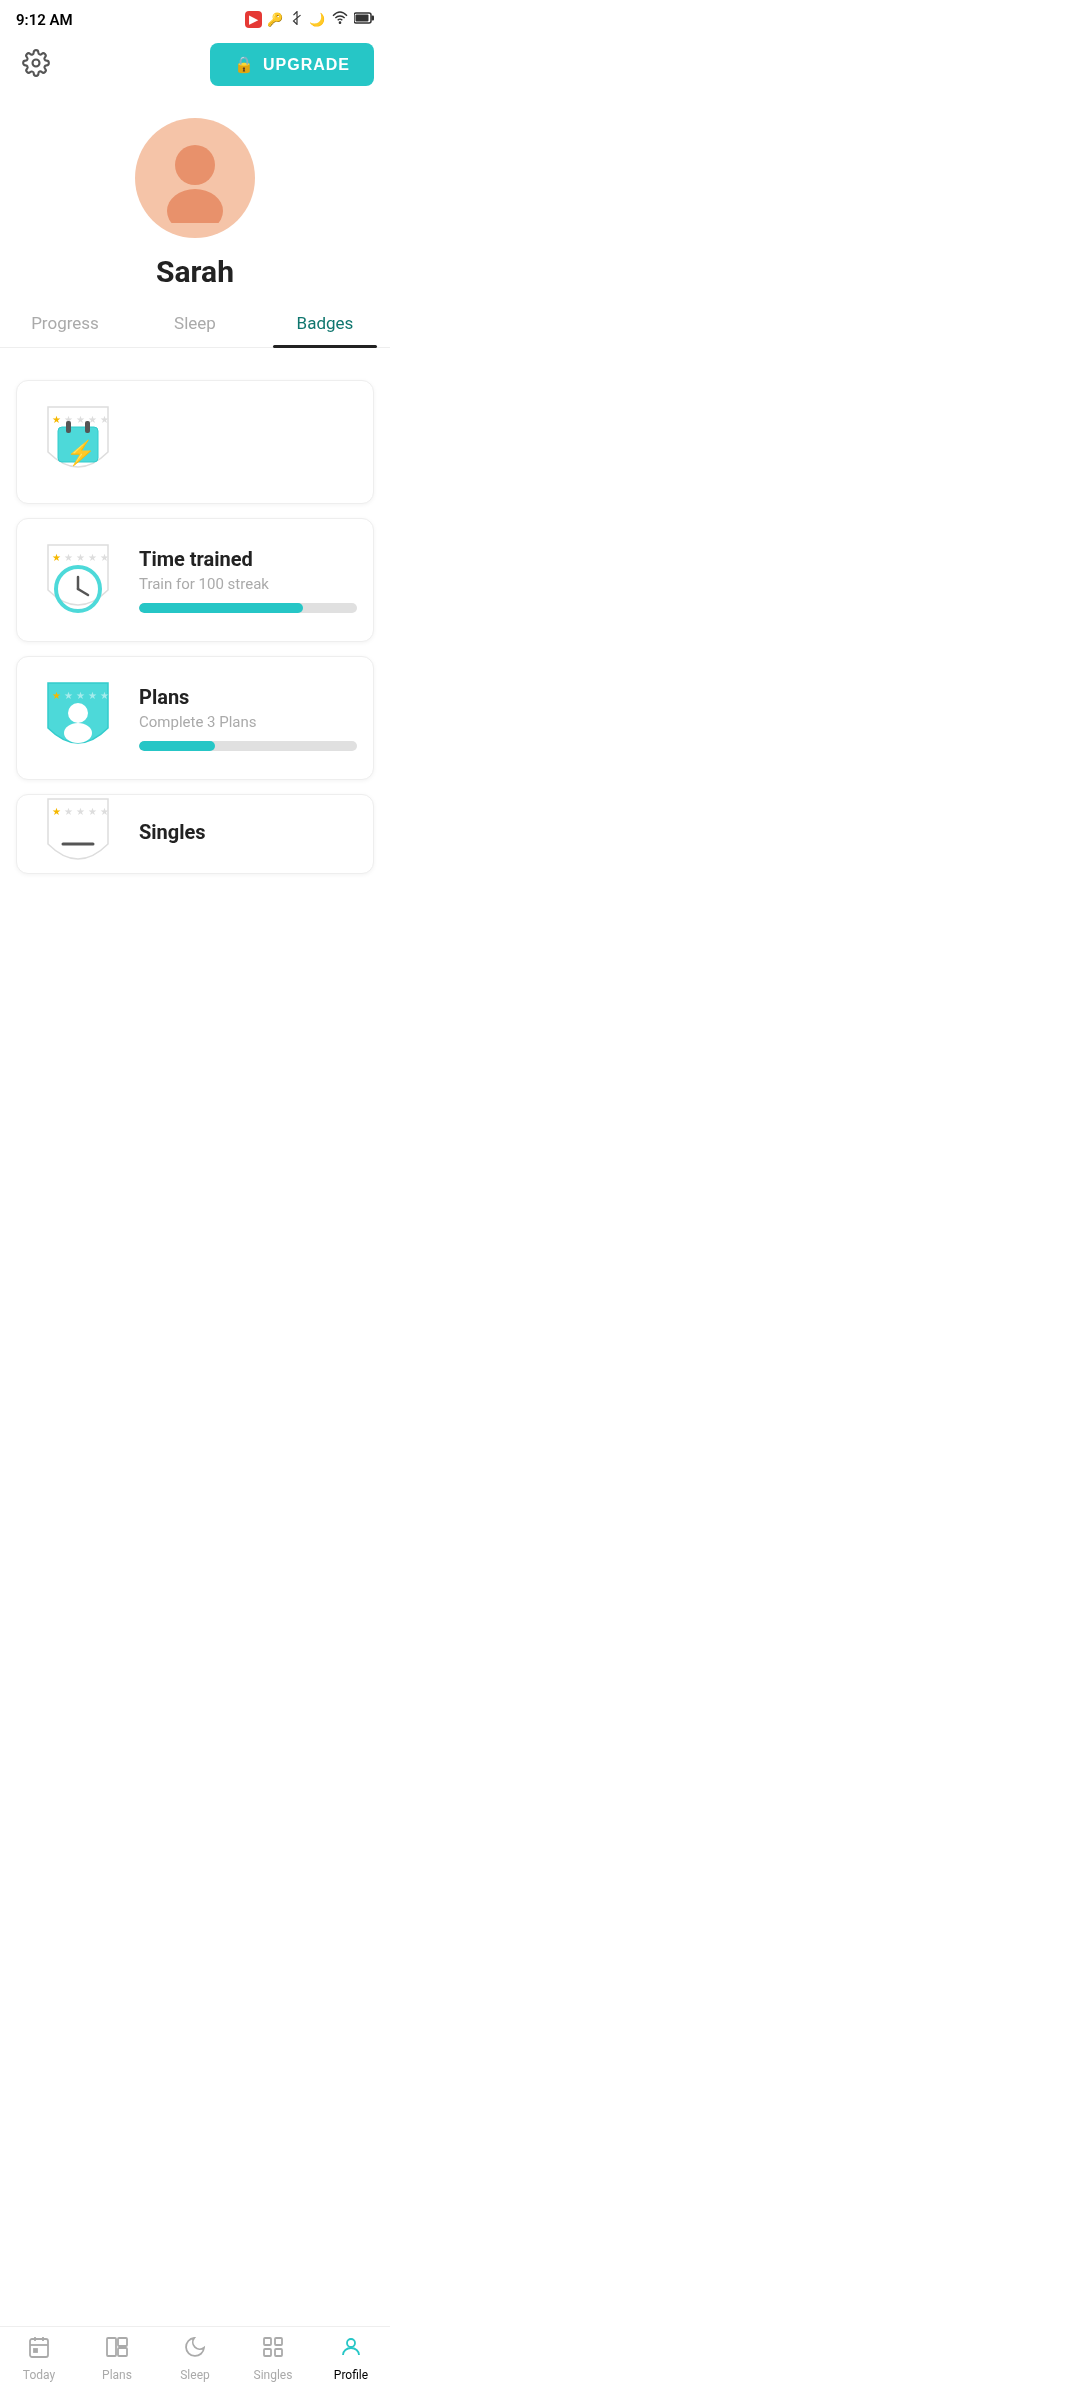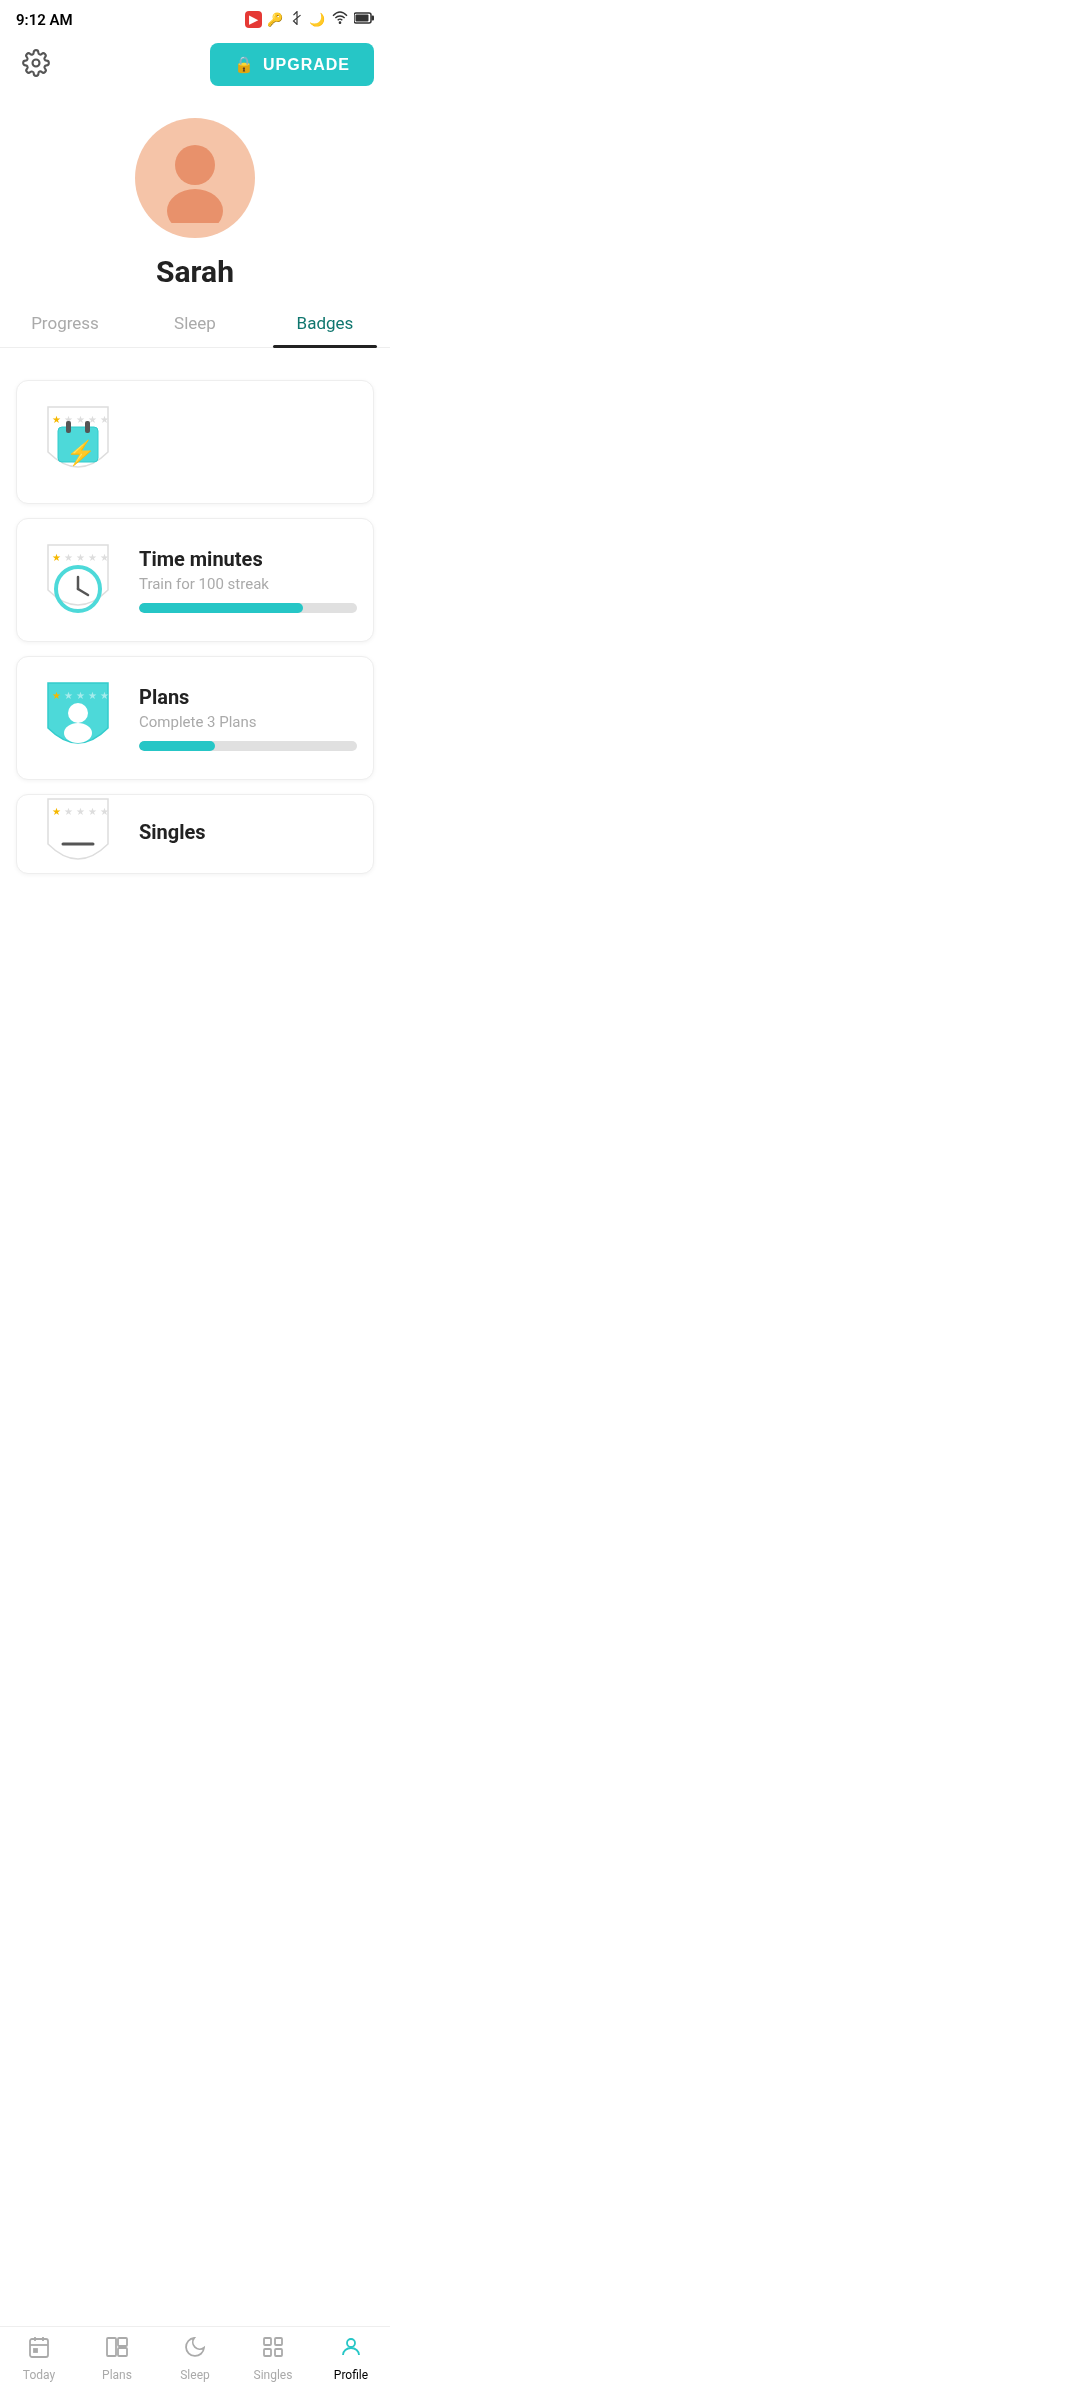--- a/index.html
+++ b/index.html
@@ -340,21 +340,21 @@
           <text x="38" y="26" font-size="10" fill="#ddd">★</text>
           <text x="50" y="26" font-size="10" fill="#ddd">★</text>
           <text x="62" y="26" font-size="10" fill="#ddd">★</text>
 
           <circle cx="40" cy="54" r="22" fill="none" stroke="#4dd9d9" stroke-width="4"></circle>
           <line x1="40" y1="42" x2="40" y2="54" stroke="#555" stroke-width="2.5" stroke-linecap="round"></line>
           <line x1="40" y1="54" x2="50" y2="60" stroke="#555" stroke-width="2.5" stroke-linecap="round"></line>
         </svg>
       </div>
       <div class="badge-info">
-        <div class="badge-title">Time minutes</div>
+        <div class="badge-title">Time trained</div>
         <div class="badge-desc">Train for 100 streak</div>
         <div class="progress-bar-bg">
           <div class="progress-bar-fill" style="width: 75%"></div>
         </div>
       </div>
     </div>
 
     <div class="badge-card">
       <div class="badge-icon">
         <svg width="80" height="90" viewBox="0 0 80 90">

